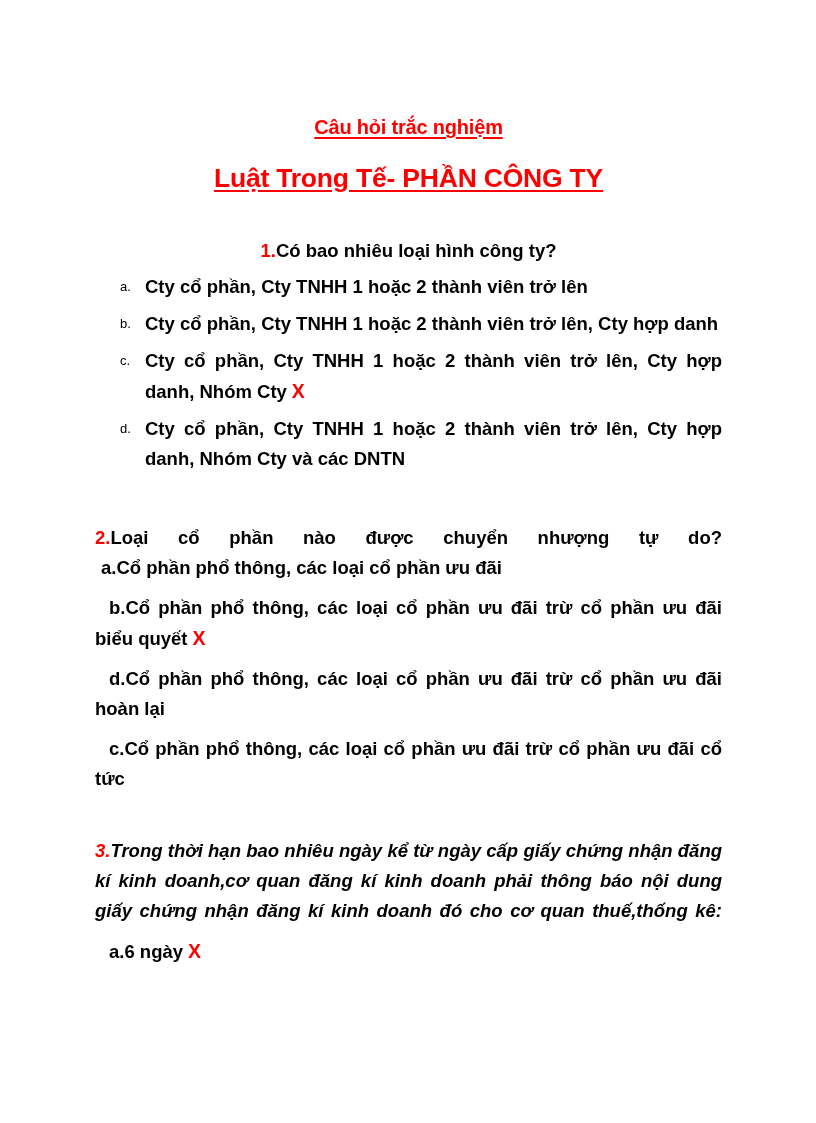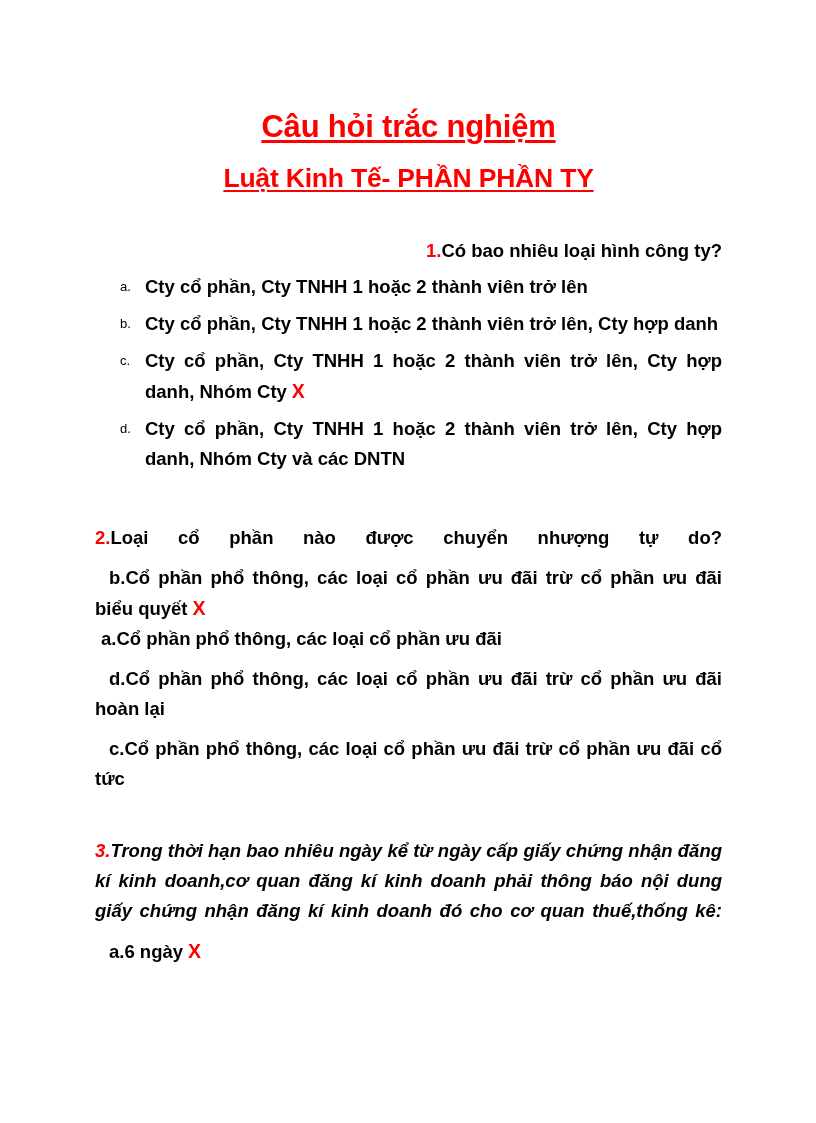--- a/index.html
+++ b/index.html
@@ -32,36 +32,36 @@
   
   .doc-title {
     color: #FF0000;
     font-weight: bold;
     text-align: center;
     text-decoration: underline;
     text-underline-offset: 3px;
     letter-spacing: -0.2px;
   }
   .title-1 {
-    font-size: 31px;
+    font-size: 20px;
     line-height: 30px;
     margin-top: 112px;
   }
   .title-2 {
     font-size: 26.5px;
     line-height: 32px;
     margin-top: 20px;
   }
 
   
   .question {
     font-size: 18.5px;
     font-weight: bold;
     line-height: 30px;
-    text-align: right;
+    text-align: center;
   }
   .question.justify {
     text-align: justify;
     text-align-last: justify;
   }
   .qnum {
     color: #FF0000;
     font-weight: bold;
   }
   .q1 { margin-top: 42px; }
@@ -113,21 +113,21 @@
   }
 </style>
 </head>
 <body>
 
 <div class="page">
   <div class="content">
 
     <div class="doc-title title-1">Câu hỏi trắc nghiệm</div>
 
-    <div class="doc-title title-2">Luật Kinh Tế- PHẦN PHẦN TY</div>
+    <div class="doc-title title-2">Luật Trong Tế- PHẦN CÔNG TY</div>
 
     <div class="question q1">
       <span class="qnum">1.</span><span>Có bao nhiêu loại hình công ty?</span>
     </div>
 
     <ul class="opt-list">
       <li>
         <span class="marker">a.</span><span>Cty cổ phần, Cty TNHH 1 hoặc 2 thành viên trở lên</span>
       </li>
       <li>
@@ -139,25 +139,25 @@
       <li>
         <span class="marker">d.</span><span>Cty cổ phần, Cty TNHH 1 hoặc 2 thành viên trở lên, Cty hợp danh, Nhóm Cty và các DNTN</span>
       </li>
     </ul>
 
     <div class="question q2 justify">
       <span class="qnum">2.</span><span>Loại cổ phần nào được chuyển nhượng tự do?</span>
     </div>
 
     <div>
+      <p class="opt-para tight">
+        <span>a.</span><span>Cổ phần phổ thông, các loại cổ phần ưu đãi</span>
+      </p>
       <p class="opt-para gap">
         <span>b.</span><span>Cổ phần phổ thông, các loại cổ phần ưu đãi trừ cổ phần ưu đãi biểu quyết</span><span class="mark-x">X</span>
-      </p>
-      <p class="opt-para tight">
-        <span>a.</span><span>Cổ phần phổ thông, các loại cổ phần ưu đãi</span>
       </p>
       <p class="opt-para gap">
         <span>d.</span><span>Cổ phần phổ thông, các loại cổ phần ưu đãi trừ cổ phần ưu đãi hoàn lại</span>
       </p>
       <p class="opt-para gap">
         <span>c.</span><span>Cổ phần phổ thông, các loại cổ phần ưu đãi trừ cổ phần ưu đãi cổ tức</span>
       </p>
     </div>
 
     <div class="question q3 justify">

